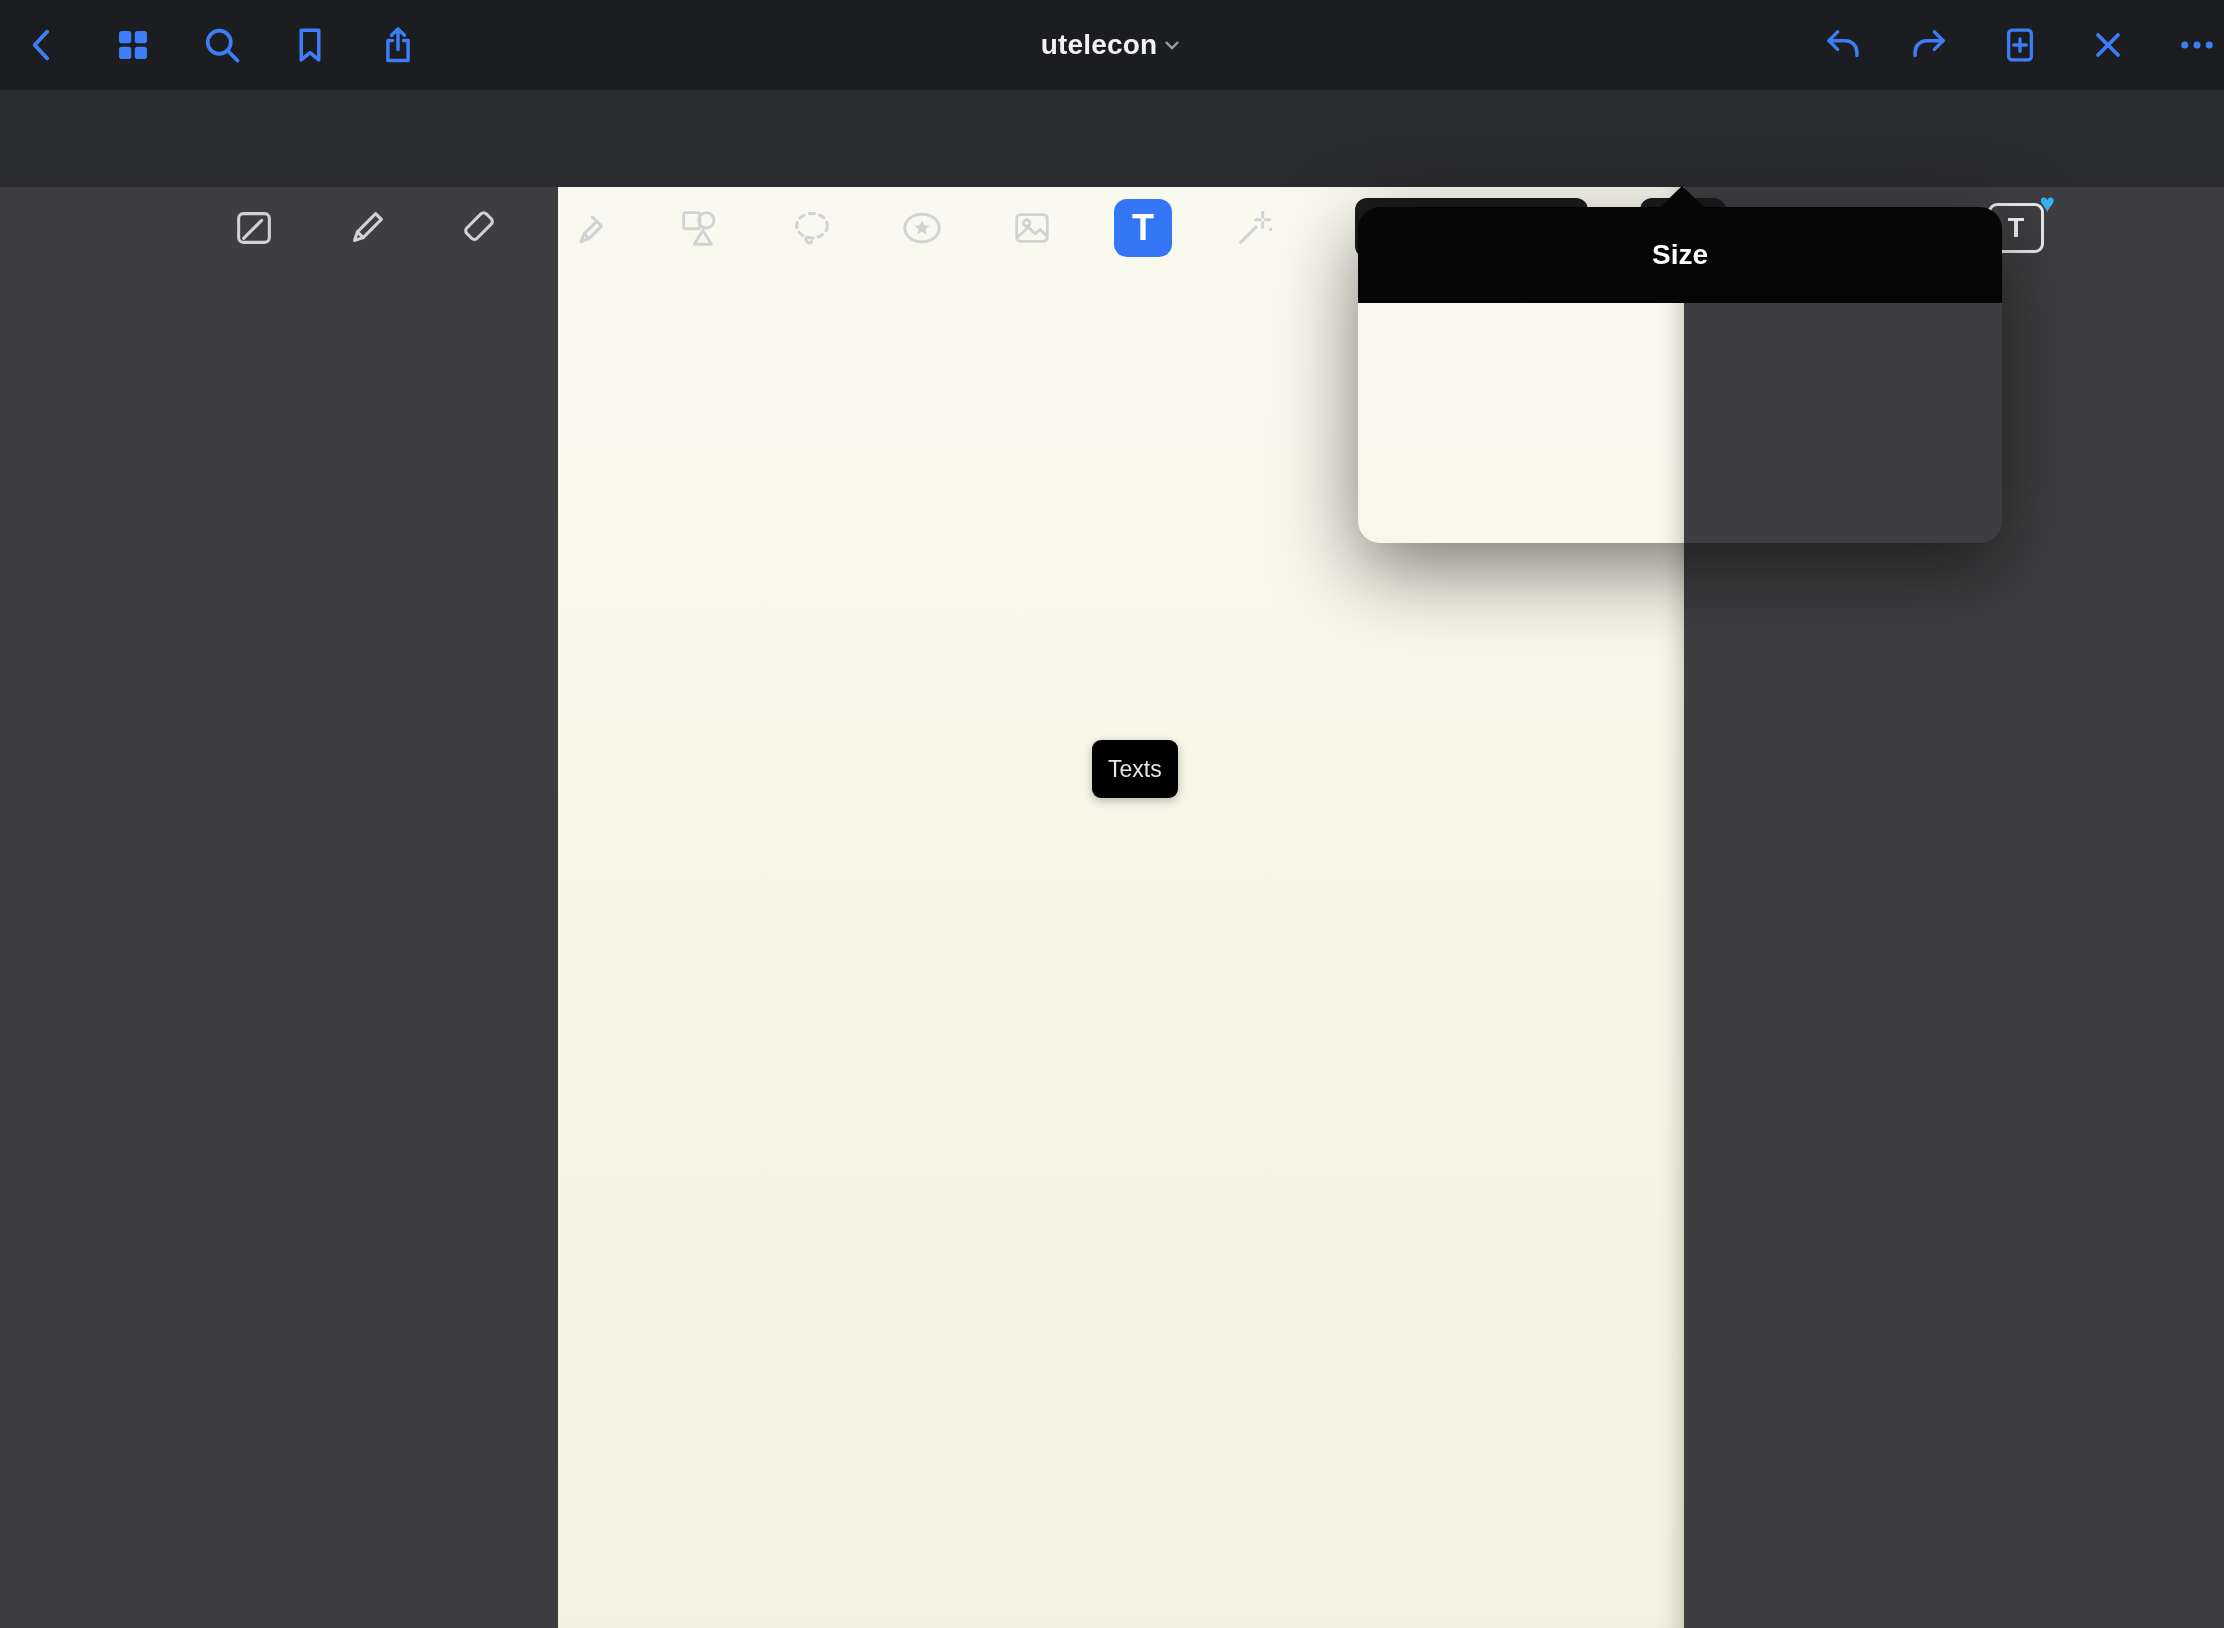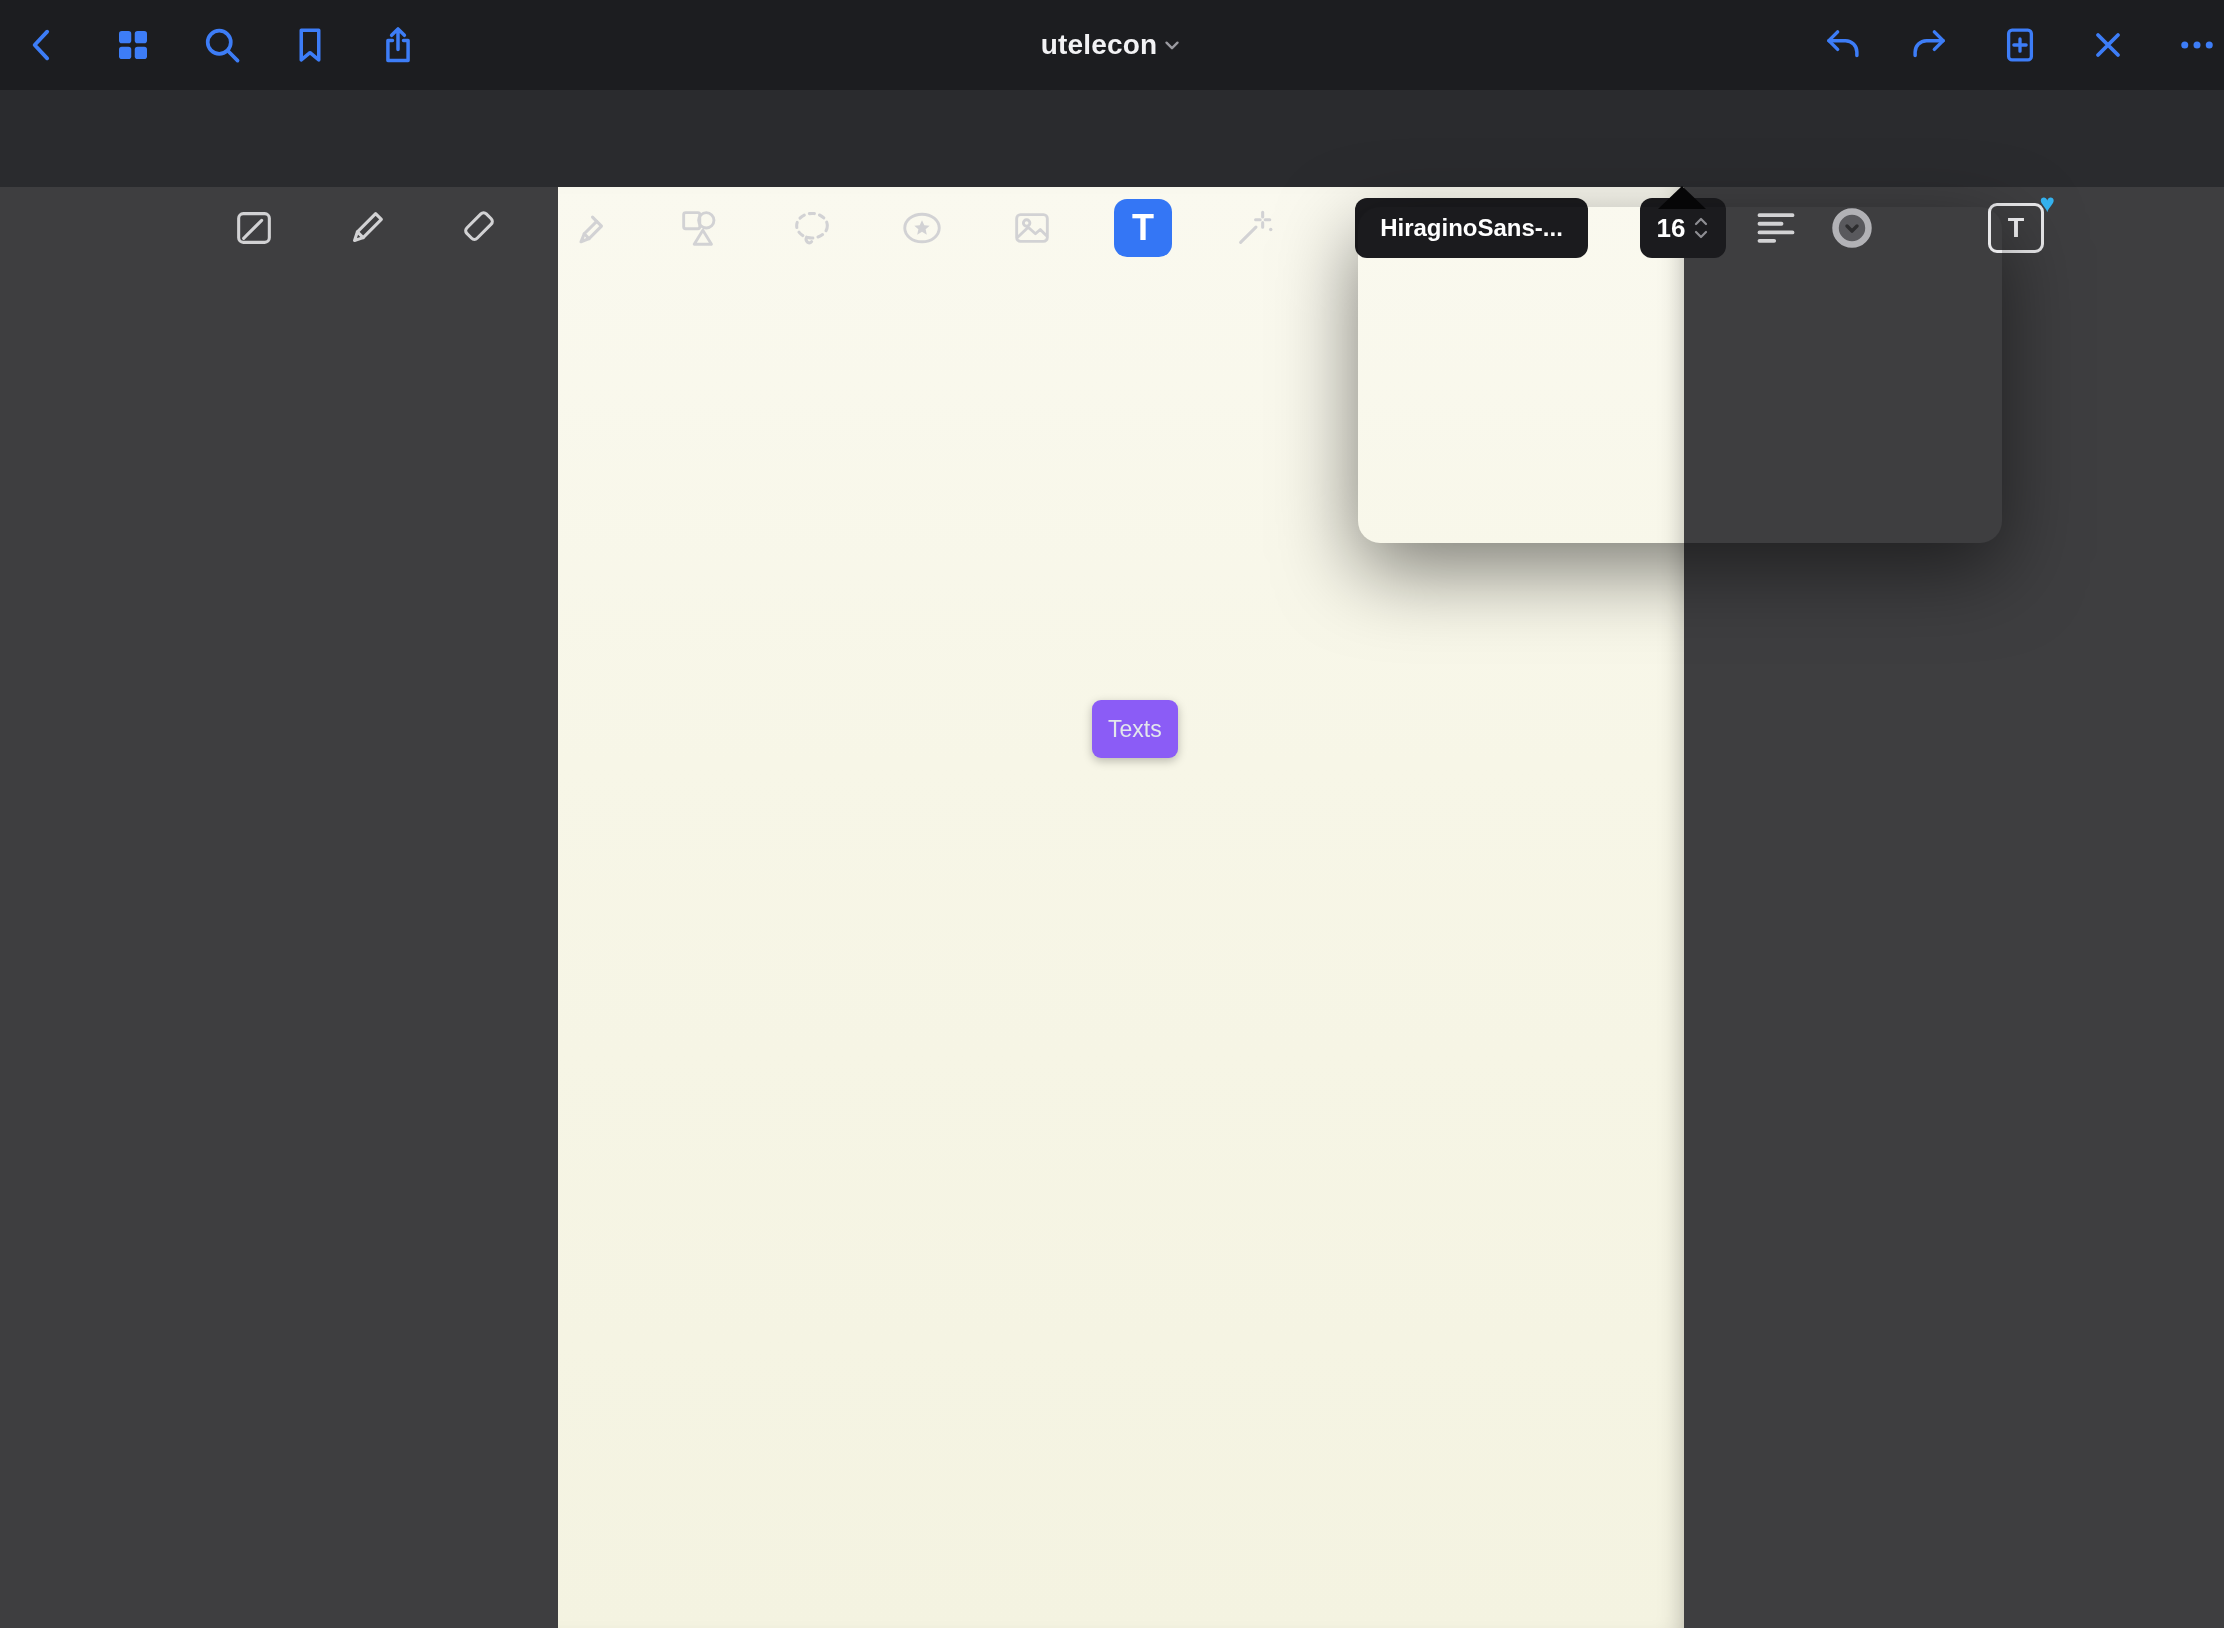--- a/index.html
+++ b/index.html
@@ -67,23 +67,23 @@
     position:absolute;top:-16px;right:-14px;font-size:26px;color:#35b4f1;line-height:1;
   }
   
   .paper{
     position:absolute;left:558px;top:187px;width:1126px;height:1441px;
     background:linear-gradient(180deg,#faf9ef 0%,#f7f6e7 40%,#f4f3e1 100%);
     box-shadow:inset -20px 0 26px -20px rgba(0,0,0,.28);
     z-index:5;
   }
   .texts-tooltip{
-    position:absolute;left:1092px;top:700px;height:58px;
-    display:flex;align-items:center;justify-content:center;
-    padding:0 16px;border-radius:9px;background:#8b5cf6;
+    position:absolute;left:1092px;top:740px;height:58px;
+    display:flex;align-items:center;justify-content:center;
+    padding:0 16px;border-radius:9px;background:#000000;
     color:#e3e7ec;font-size:23px;z-index:10;
     box-shadow:0 3px 10px rgba(0,0,0,.25);
   }
   
   .popover{
     position:absolute;left:1358px;top:207px;width:644px;height:336px;
     border-radius:22px;z-index:50;
     box-shadow:0 26px 80px rgba(0,0,0,.5);
   }
   .popover-arrow{
@@ -301,13 +301,16 @@
     </span>
   </div>
 </div>
 
 <div class="paper"></div>
 
 <div class="texts-tooltip">Texts</div>
 
 <div class="popover-arrow"></div>
 <div class="popover">
+  <div class="popover-header">
+    <span class="popover-title">Size</span>
+  </div>
 </div>
 
 </body></html>

